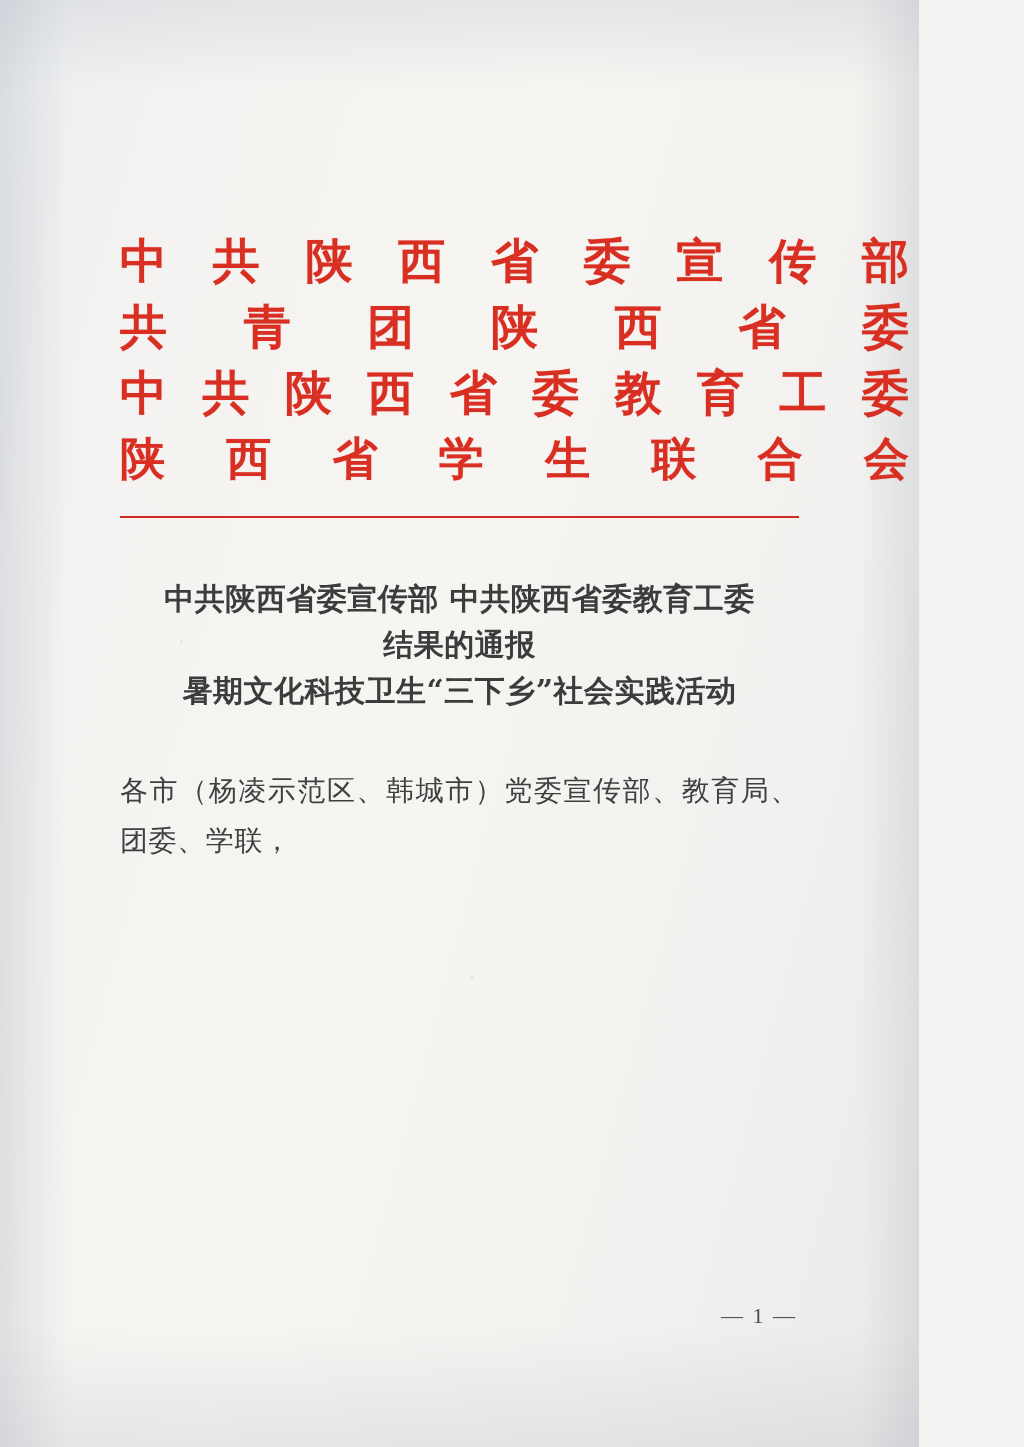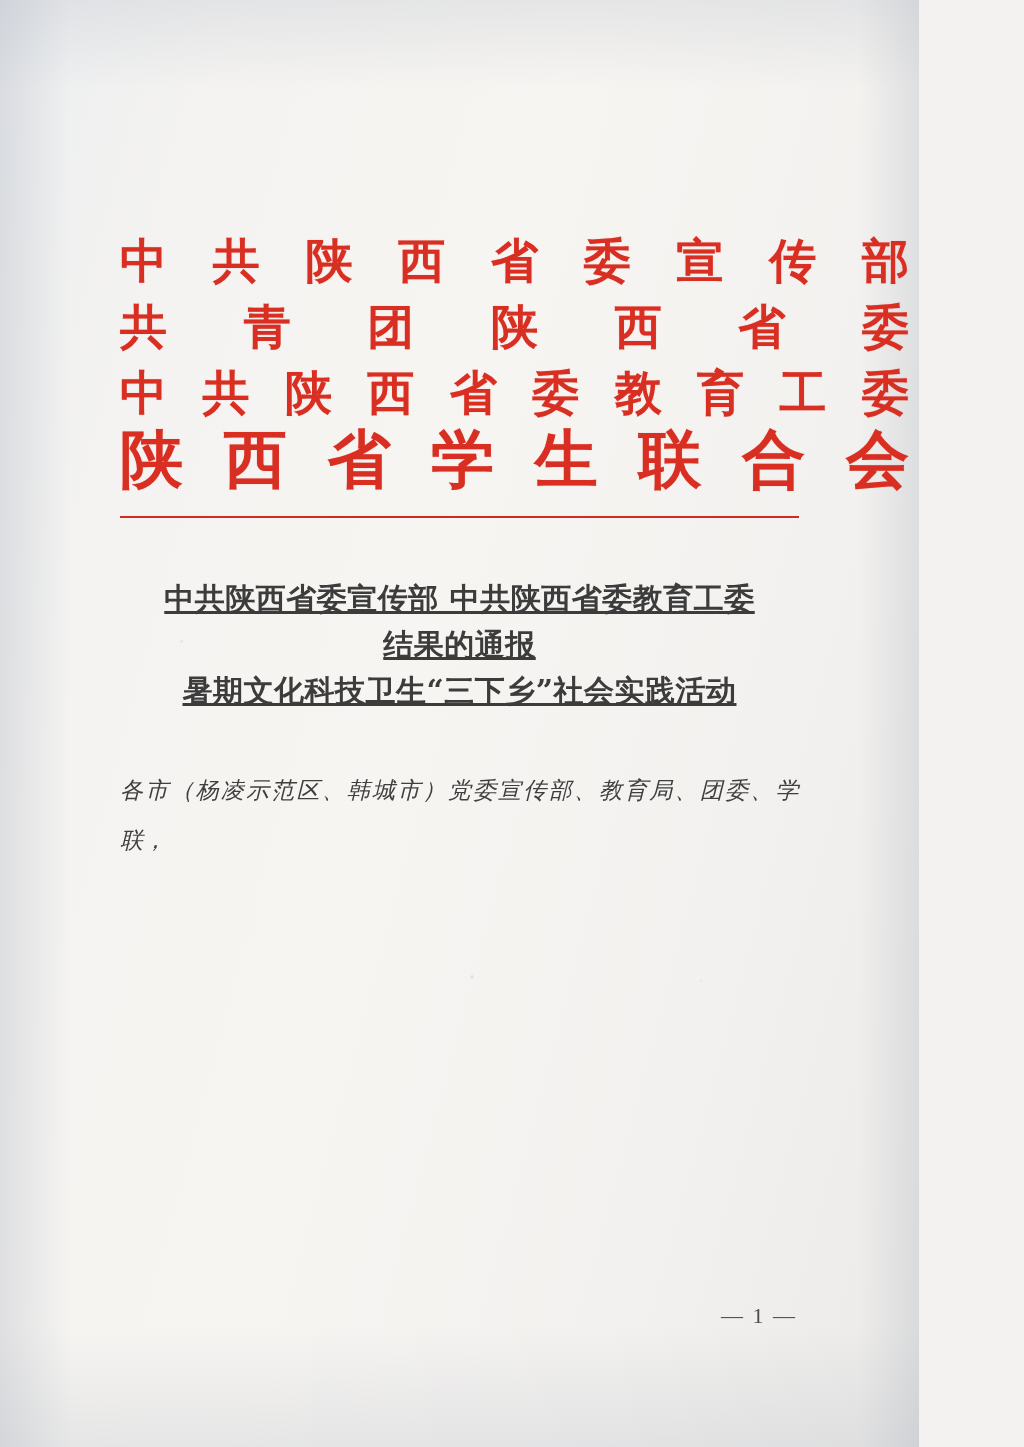--- a/index.html
+++ b/index.html
@@ -71,21 +71,21 @@
     text-align-last: justify;
     font-size: 46px;
     line-height: 66px;
     letter-spacing: 1px;
     margin: 0 auto;
     text-shadow: 0 0 1px rgba(216,47,34,0.4);
   }
   .masthead-line.l1 { width: 790px; font-size: 47px; }
   .masthead-line.l2 { width: 790px; font-size: 47px; }
   .masthead-line.l3 { width: 790px; font-size: 47px; }
-  .masthead-line.l4 { width: 790px; font-size: 63px; }
+  .masthead-line.l4 { width: 790px; font-size: 45px; }
 
   
   .doc-number {
     margin-top: 72px;
     text-align: center;
     color: #4a4a4a;
     font-family: "Liberation Serif", serif;
     font-size: 24px;
     letter-spacing: 1.5px;
   }
@@ -103,31 +103,30 @@
     margin-top: 58px;
     text-align: center;
     color: #3c3c3c;
     font-family: "DejaVu Serif", "Liberation Serif", serif;
     font-weight: bold;
     font-size: 30px;
     line-height: 46px;
     letter-spacing: 0.5px;
     padding: 0 5px;
   }
-  .doc-title .tline { display: block; text-decoration: underline; }
+  .doc-title .tline { display: block; }
 
   
   .body-block {
     margin-top: 52px;
     color: #3f3f3f;
     font-family: "Liberation Serif", serif;
-    font-size: 23px;
+    font-size: 28px;
     line-height: 50px;
     letter-spacing: 0.6px;
-    font-style: italic;
   }
   .body-block p {
     margin: 0;
     text-align: justify;
     text-align-last: left;
   }
   .body-block p.indent {
     text-indent: 48px;
   }
 

